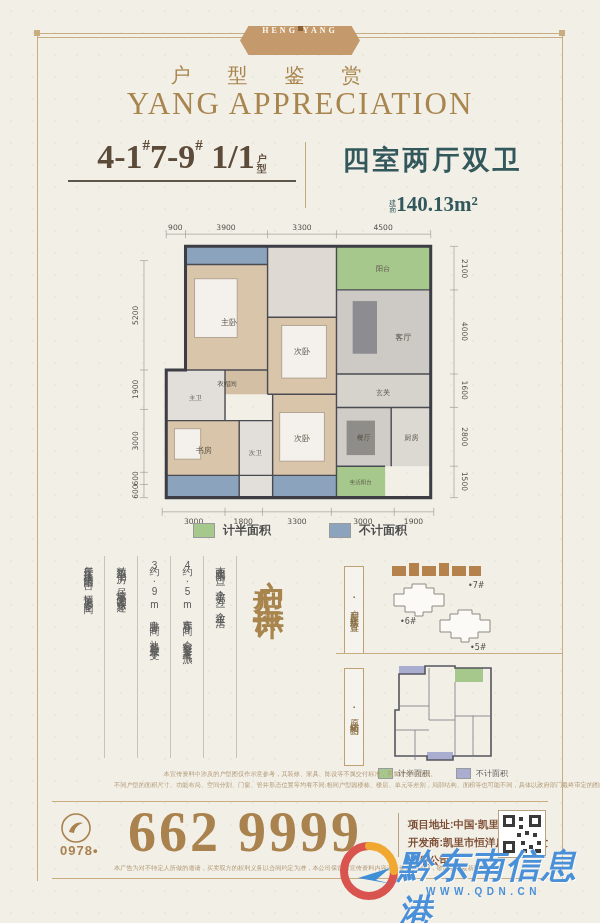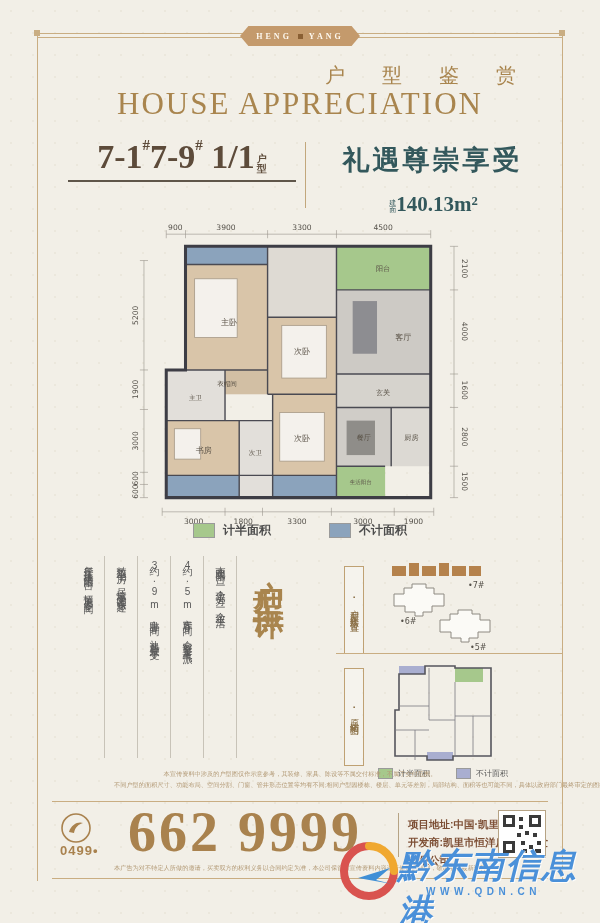--- a/index.html
+++ b/index.html
@@ -4,27 +4,27 @@
 <style>
   html,body{margin:0;padding:0;}
   body{background:#e8e4db;font-family:"Liberation Sans",sans-serif;}
   #stage{position:relative;width:600px;height:923px;margin:0 auto;background:#f2efe7;overflow:hidden;
     background-image:radial-gradient(#ebe7dc 1.2px, transparent 1.2px);background-size:22px 22px;}
   .abs{position:absolute;}
   
   .frame-line{position:absolute;background:#c9ad82;}
   .corner-knob{position:absolute;width:6px;height:6px;background:#c9ad82;}
   
-  .ribbon{position:absolute;left:240px;top:26px;width:120px;height:20px;background:#c49a6c;
+  .ribbon{position:absolute;left:240px;top:26px;width:120px;height:29px;background:#c49a6c;
     clip-path:polygon(7% 0,93% 0,100% 50%,93% 100%,7% 100%,0 50%);
-    display:flex;align-items:center;justify-content:center;gap:6px;}
+    display:flex;align-items:flex-start;justify-content:center;gap:0;}
   .ribbon span{color:#fdf8ef;font-size:8px;letter-spacing:3px;font-family:"Liberation Serif",serif;font-weight:bold;}
   .ribbon .sq{width:5px;height:5px;background:#8a5f33;flex:0 0 auto;}
   
-  .title-cn{position:absolute;left:0;top:62px;width:532px;text-align:right;color:#a9854e;
+  .title-cn{position:absolute;left:0;top:62px;width:532px;text-align:center;color:#a9854e;
     font-family:"Liberation Serif",serif;font-size:20px;letter-spacing:16px;text-indent:16px;}
   .title-en{position:absolute;left:0;top:86px;width:600px;text-align:center;color:#a9854e;
     font-family:"Liberation Serif",serif;font-size:31px;letter-spacing:2px;}
   
   .unit-left{position:absolute;left:62px;top:138px;width:240px;text-align:center;}
   .unit-num{font-family:"Liberation Serif",serif;font-weight:bold;color:#5d4b3a;font-size:34px;line-height:1;}
   .unit-num sup{font-size:15px;vertical-align:18px;}
   .stack{display:inline-flex;flex-direction:column;vertical-align:6px;line-height:1;margin-left:2px;}
   .stack span{font-size:10px;color:#5d4b3a;font-family:"Liberation Serif",serif;font-weight:bold;}
   .unit-hr{margin:6px auto 0 auto;width:228px;height:2px;background:#5f564a;}
@@ -80,35 +80,35 @@
   <div class="corner-knob" style="left:34px;top:30px;"></div>
   <div class="corner-knob" style="left:559px;top:30px;"></div>
 
   <div class="ribbon">
     <span>HENG</span>
     <span class="sq"></span>
     <span>YANG</span>
   </div>
 
   <div class="title-cn">户 型 鉴 赏</div>
-  <div class="title-en">HOUSE APPRECIATION</div>
+  <div class="title-en">YANG APPRECIATION</div>
 
   <div class="unit-left">
     <div class="unit-num">
-      <span>7-1</span><sup>#</sup><span>7-9</span><sup>#</sup>
+      <span>4-1</span><sup>#</sup><span>7-9</span><sup>#</sup>
       <span>1/1</span><span class="stack">
           <span>户</span>
           <span>型</span>
         </span>
     </div>
     <div class="unit-hr"></div>
   </div>
   <div class="hdr-divider"></div>
   <div class="unit-right">
-    <div class="unit-type">礼遇尊崇享受</div>
+    <div class="unit-type">四室两厅双卫</div>
     <div class="unit-area">
       <span class="stack">
           <span>建</span>
           <span>面</span>
         </span><span>140.13m²</span>
     </div>
   </div>
 
   <svg class="abs" style="left:110px;top:220px;" width="380" height="306" viewBox="0 0 340 302">
 
@@ -308,21 +308,21 @@
 
   <div class="smallprint" style="left:0;top:770px;width:600px;">本宣传资料中涉及的户型图仅作示意参考，其装修、家具、陈设等不属交付标准，不属于交付范围。</div>
   <div class="smallprint" style="left:0;top:781px;width:600px;">不同户型的面积尺寸、功能布局、空间分割、门窗、管井形态位置等均有不同;相同户型因楼栋、楼层、单元等差别，局部结构、面积等也可能不同，具体以政府部门最终审定的图纸和销售合同为准。</div>
 
   <div class="contact-line" style="left:52px;top:801px;width:496px;"></div>
 
   <svg class="abs" style="left:60px;top:812px;" width="32" height="32" viewBox="0 0 32 32">
     <circle cx="16" cy="16" r="14" fill="none" stroke="#a9824e" stroke-width="1.6"></circle>
     <path d="M9,20 C11,12 19,9 23,11 C19,12 15,15 14,21 Z" fill="#a9824e"></path>
   </svg>
-  <div class="area-code">0499•</div>
+  <div class="area-code">0978•</div>
   <div class="phone-big">662 9999</div>
 
   <div class="contact-divider"></div>
   <div class="addr">
     <div>项目地址:中国·凯里·八小旁</div>
     <div>开发商:凯里市恒洋房地产开发有限公司</div>
   </div>
 
   <svg class="abs" style="left:498px;top:810px;background:#ffffff;border:1px solid #b6a384;" width="46" height="46" viewBox="0 0 46 46">
     <g fill="#3a3a3a">

